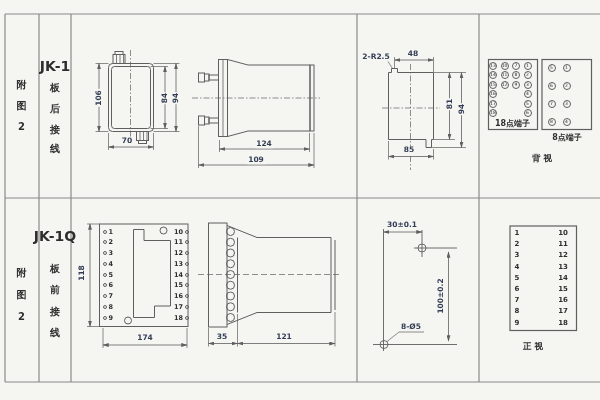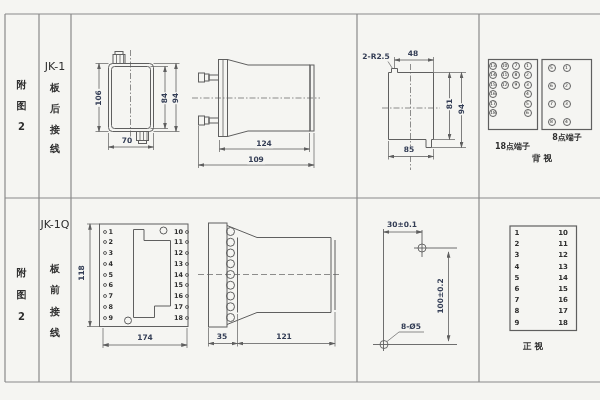--- a/index.html
+++ b/index.html
@@ -8,21 +8,21 @@
   font-family:"DejaVu Sans","Liberation Sans",sans-serif}
 #lineart{position:absolute;left:0;top:0}
 .lbl{position:absolute;transform:translate(-50%,-50%);font-size:7.5px;font-weight:600;
   color:#333d55;background:#f5f5f2;padding:0 1px;white-space:nowrap;line-height:1}
 .lbl.rot{transform:translate(-50%,-50%) rotate(-90deg)}
 .lbl.nobg{background:transparent}
 .cn{position:absolute;transform:translate(-50%,-50%);font-size:10px;font-weight:600;
   color:#2e2e2e;white-space:nowrap;line-height:1}
 .cn.small{font-size:8px}
 .cn.view{font-size:8.5px}
-.model{position:absolute;transform:translate(-50%,-50%);font-size:11px;font-weight:400;
+.model{position:absolute;transform:translate(-50%,-50%);font-size:14px;font-weight:700;
   color:#2e2e2e;white-space:nowrap;line-height:1}
 .tdot{position:absolute;width:8px;height:8px;border:1px solid #5f5f5f;border-radius:50%;
   font-size:4.5px;line-height:6px;text-align:center;color:#2e2e2e;background:#f5f5f2}
 .pdot{position:absolute;width:4px;height:4px;border:1px solid #5f5f5f;border-radius:50%}
 .pnum{position:absolute;font-size:6.5px;font-weight:600;color:#2e2e2e;line-height:8px}
 .pnum.r{text-align:right}
 .lnum{position:absolute;font-size:7px;font-weight:700;color:#2e2e2e;line-height:9px}
 .lnum.r{text-align:right}
 </style>
 </head>
@@ -152,39 +152,39 @@
 <span class="cn" style="left:21.5px;top:127px">2</span>
 <span class="model" style="left:55px;top:66px">JK-1</span>
 <span class="cn" style="left:55px;top:88px">板</span>
 <span class="cn" style="left:55px;top:109px">后</span>
 <span class="cn" style="left:55px;top:130px">接</span>
 <span class="cn" style="left:55px;top:149px">线</span>
 
 <span class="cn" style="left:21.5px;top:273px">附</span>
 <span class="cn" style="left:21.5px;top:295px">图</span>
 <span class="cn" style="left:21.5px;top:317px">2</span>
-<span class="model" style="left:55px;top:224px">JK-1Q</span>
+<span class="model" style="left:55px;top:236px">JK-1Q</span>
 <span class="cn" style="left:55px;top:269px">板</span>
 <span class="cn" style="left:55px;top:290px">前</span>
 <span class="cn" style="left:55px;top:312px">接</span>
 <span class="cn" style="left:55px;top:333px">线</span>
 
 <span class="lbl rot" style="left:99px;top:97.5px">106</span>
 <span class="lbl rot" style="left:165px;top:97.5px">84</span>
 <span class="lbl rot" style="left:176px;top:97.5px">94</span>
 <span class="lbl" style="left:127px;top:141px">70</span>
 <span class="lbl" style="left:264px;top:144px">124</span>
 <span class="lbl" style="left:256px;top:160px">109</span>
 <span class="lbl nobg" style="left:376px;top:57px">2-R2.5</span>
 <span class="lbl" style="left:413px;top:54px">48</span>
 <span class="lbl rot" style="left:449.5px;top:104px">81</span>
 <span class="lbl rot" style="left:461.5px;top:109px">94</span>
 <span class="lbl" style="left:409px;top:150px">85</span>
 
-<span class="cn small" style="left:512.5px;top:147px">18点端子</span>
+<span class="cn small" style="left:512.5px;top:124px">18点端子</span>
 <span class="cn small" style="left:567px;top:137.5px">8点端子</span>
 <span class="cn view" style="left:542px;top:157.5px">背 视</span>
 
 <span class="lbl rot nobg" style="left:82px;top:273px">118</span>
 <span class="lbl" style="left:145px;top:338px">174</span>
 <span class="lbl" style="left:222px;top:337px">35</span>
 <span class="lbl" style="left:284px;top:337px">121</span>
 <span class="lbl" style="left:402px;top:225px">30±0.1</span>
 <span class="lbl rot nobg" style="left:441px;top:296px">100±0.2</span>
 <span class="lbl nobg" style="left:411px;top:326.5px">8-Ø5</span>

